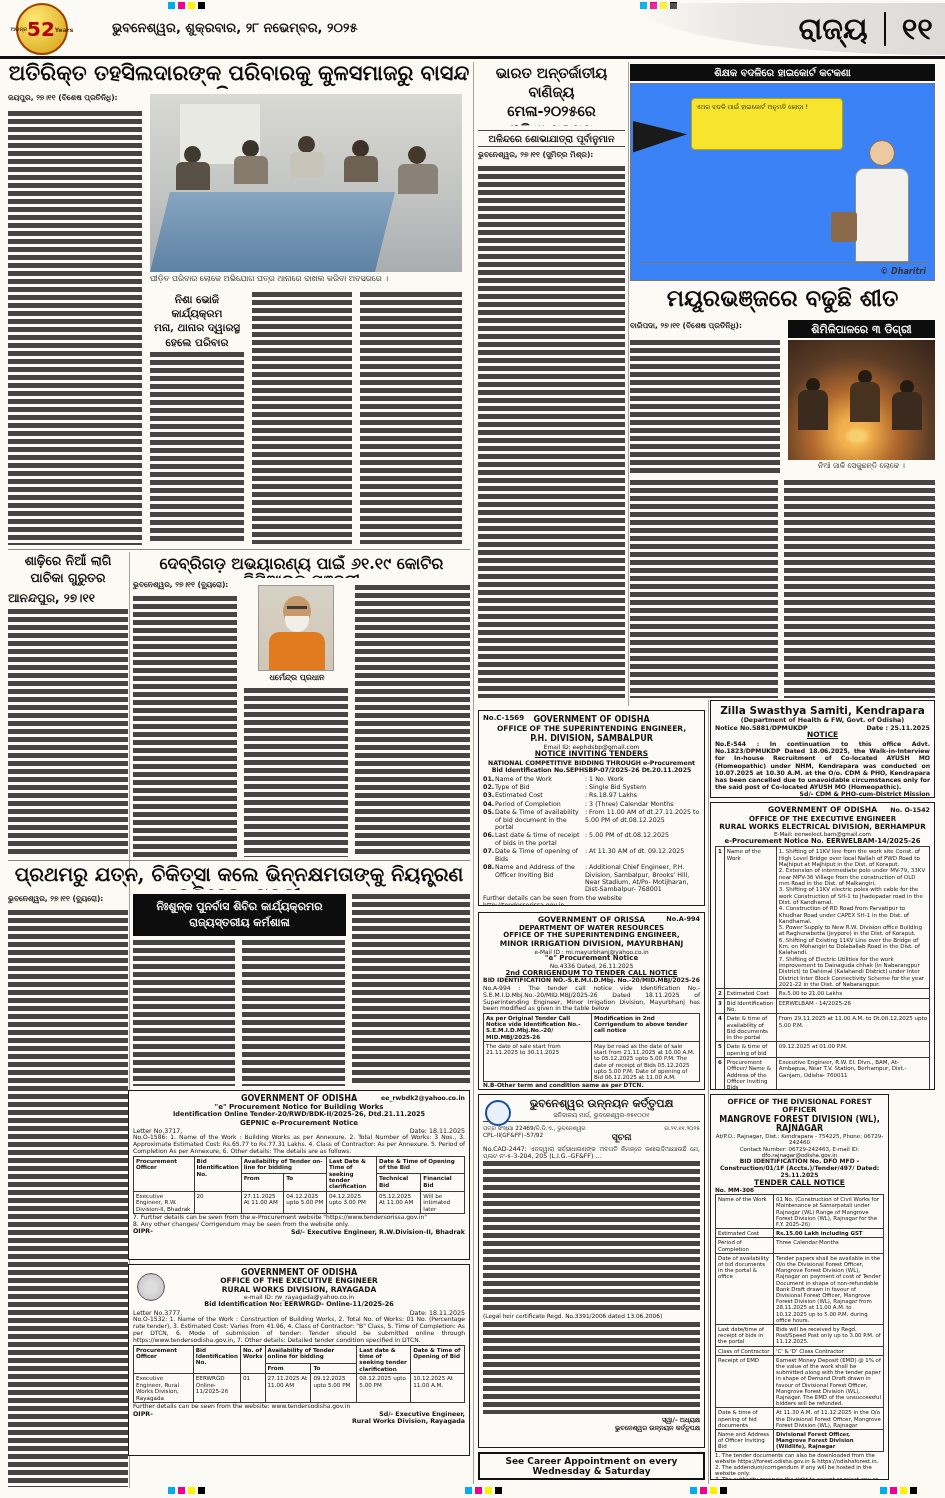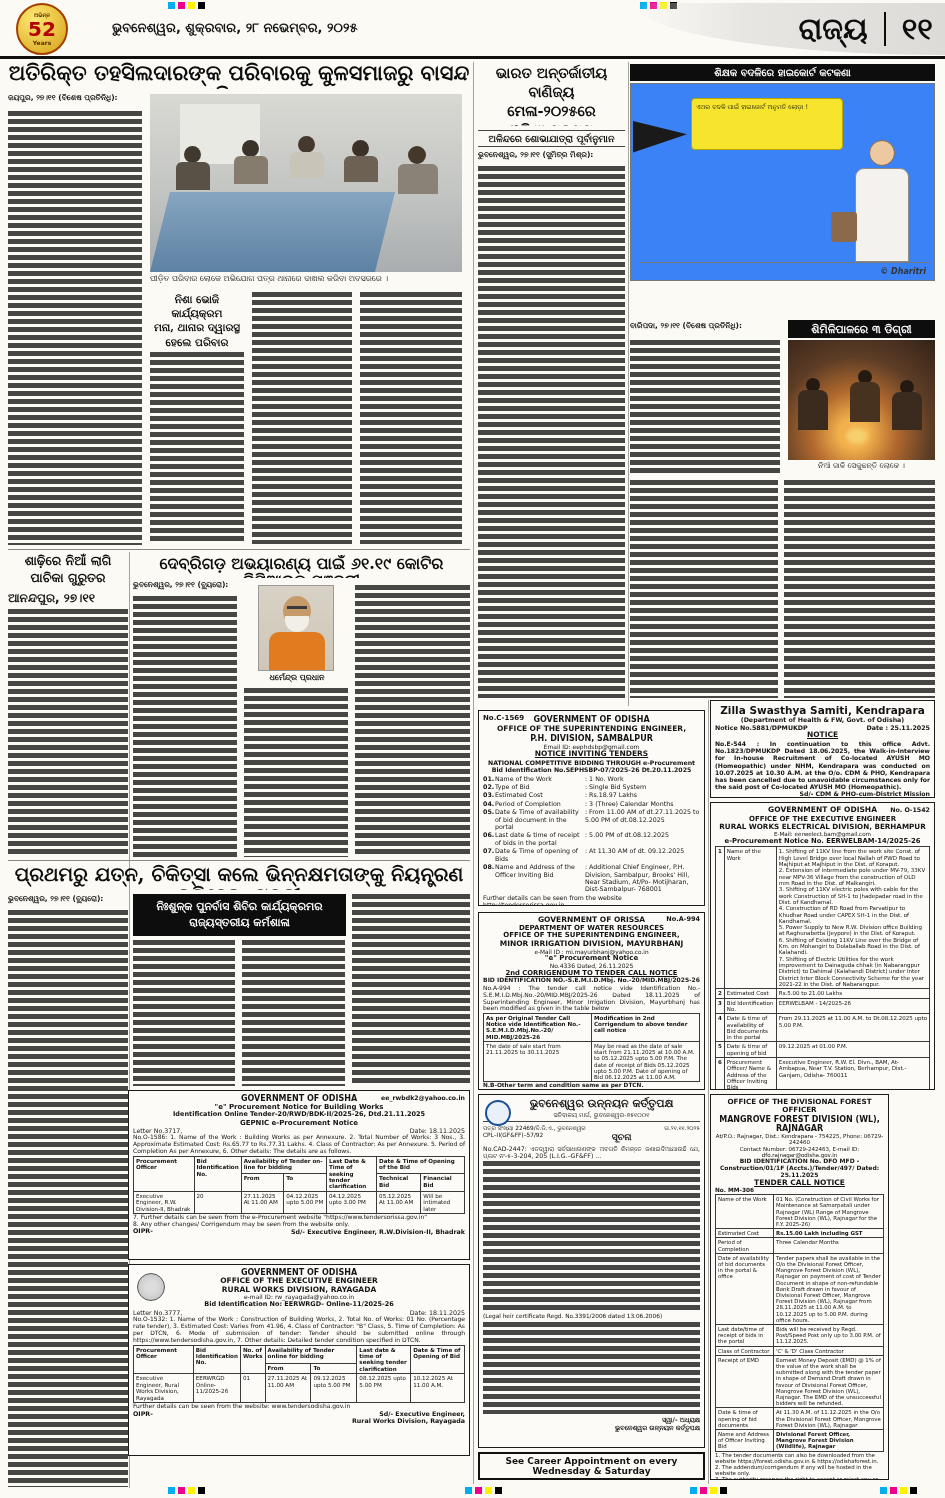--- a/index.html
+++ b/index.html
@@ -38,21 +38,21 @@
       <i style="background:#000"></i>
   </div>
   <div class="abs reg" style="left:640px;top:2px">
     <i style="background:#00aeef"></i>
       <i style="background:#ec008c"></i>
       <i style="background:#fff200"></i>
       <i style="background:#000"></i>
   </div>
 
   <div class="abs" style="right:0;top:3px;width:310px;height:52px;background:linear-gradient(90deg,rgba(227,226,222,0) 0%,#e7e6e2 35%,#dcdbd7 100%);border-bottom-left-radius:100% 100%"></div>
-  <div class="abs circ" style="left:16px;top:3px;width:52px;height:52px;background:radial-gradient(circle at 35% 30%,#ffe873,#d4a017);border:2px solid #a34000;display:flex;flex-direction:column;align-items:center;justify-content:center">
+  <div class="abs circ" style="left:16px;top:3px;width:52px;height:52px;background:radial-gradient(circle at 35% 30%,#ffe873,#d4a017);border:2px solid #a34000;display:flex;flex-direction:row;align-items:center;justify-content:center">
     <span style="font-size:5.5px;color:#5a2d00;font-weight:700">ଅଭିନ୍ନ</span>
     <span style="font-size:20px;font-weight:700;color:#b30000;line-height:1">52</span>
     <span style="font-size:6px;color:#5a2d00;font-weight:700">Years</span>
   </div>
   <div class="abs b" style="left:112px;top:20px;width:380px;font-size:13px">ଭୁବନେଶ୍ୱର, ଶୁକ୍ରବାର, ୨୮ ନଭେମ୍ବର, ୨୦୨୫</div>
   <div class="abs" style="right:12px;top:8px;height:42px;display:flex;align-items:center;gap:16px">
     <span class="hl" style="font-size:30px">ରାଜ୍ୟ</span>
     <span style="display:block;width:2px;height:34px;background:#0d0d0d"></span>
     <span class="hl" style="font-size:30px">୧୧</span>
   </div>
@@ -104,20 +104,21 @@
     <div style="position:absolute;left:60px;top:14px;width:152px;height:52px;background:#f6e52c;border:1px solid #b9a500;border-radius:4px;padding:4px;font-size:6.4px;line-height:1.3;overflow:hidden">
       <span>ଏଥର ବଦଳି ପାଇଁ ହାଇକୋର୍ଟ ଅନୁମତି ଲୋଡ଼ା !</span>
     </div>
     <div class="circ" style="position:absolute;left:238px;top:56px;width:26px;height:26px;background:#edc9a2;border:1px solid #8a6a4a"></div>
     <div style="position:absolute;left:224px;top:84px;width:54px;height:94px;background:#f3f2ee;border:1px solid #8d8d88;border-radius:9px 9px 0 0"></div>
     <div style="position:absolute;left:200px;top:128px;width:26px;height:30px;background:#8a6a4a;border-radius:3px"></div>
     <div class="hr" style="left:8px;top:178px;width:290px;background:#777"></div>
     <div class="abs b i" style="right:8px;bottom:4px;font-size:8px;color:#333">© Dharitri</div>
   </div>
 
+  <div class="abs hl c" style="left:630px;top:286px;width:305px;height:30px;font-size:23px;overflow:hidden">ମୟୂରଭଞ୍ଜରେ ବଢୁଛି ଶୀତ</div>
   <div class="abs byl" style="left:630px;top:322px;width:150px;height:15px;font-size:7.5px">ବାରିପଦା, ୨୭।୧୧ (ବିଶେଷ ପ୍ରତିନିଧି):</div>
   <div class="abs tl" style="left:630px;top:340px;width:150px;height:136px"></div>
   <div class="abs kick" style="left:788px;top:320px;width:147px;height:18px;font-size:11px">
     <span>ଶିମିଳିପାଳରେ ୩ ଡିଗ୍ରୀ</span>
   </div>
   <div class="ph" style="left:788px;top:340px;width:147px;height:120px;background:radial-gradient(circle at 45% 78%,#f2b14d 0 12%,#b36a2e 34%,#5d3d26 62%,#332218 100%)">
     <div class="circ" style="position:absolute;left:18px;top:38px;width:14px;height:14px;background:#241a12"></div>
     <div style="position:absolute;left:10px;top:50px;width:30px;height:40px;background:#3b2b1e;border-radius:8px 8px 0 0"></div>
     <div class="circ" style="position:absolute;left:70px;top:30px;width:14px;height:14px;background:#241a12"></div>
     <div style="position:absolute;left:62px;top:42px;width:30px;height:40px;background:#46engage"></div>

